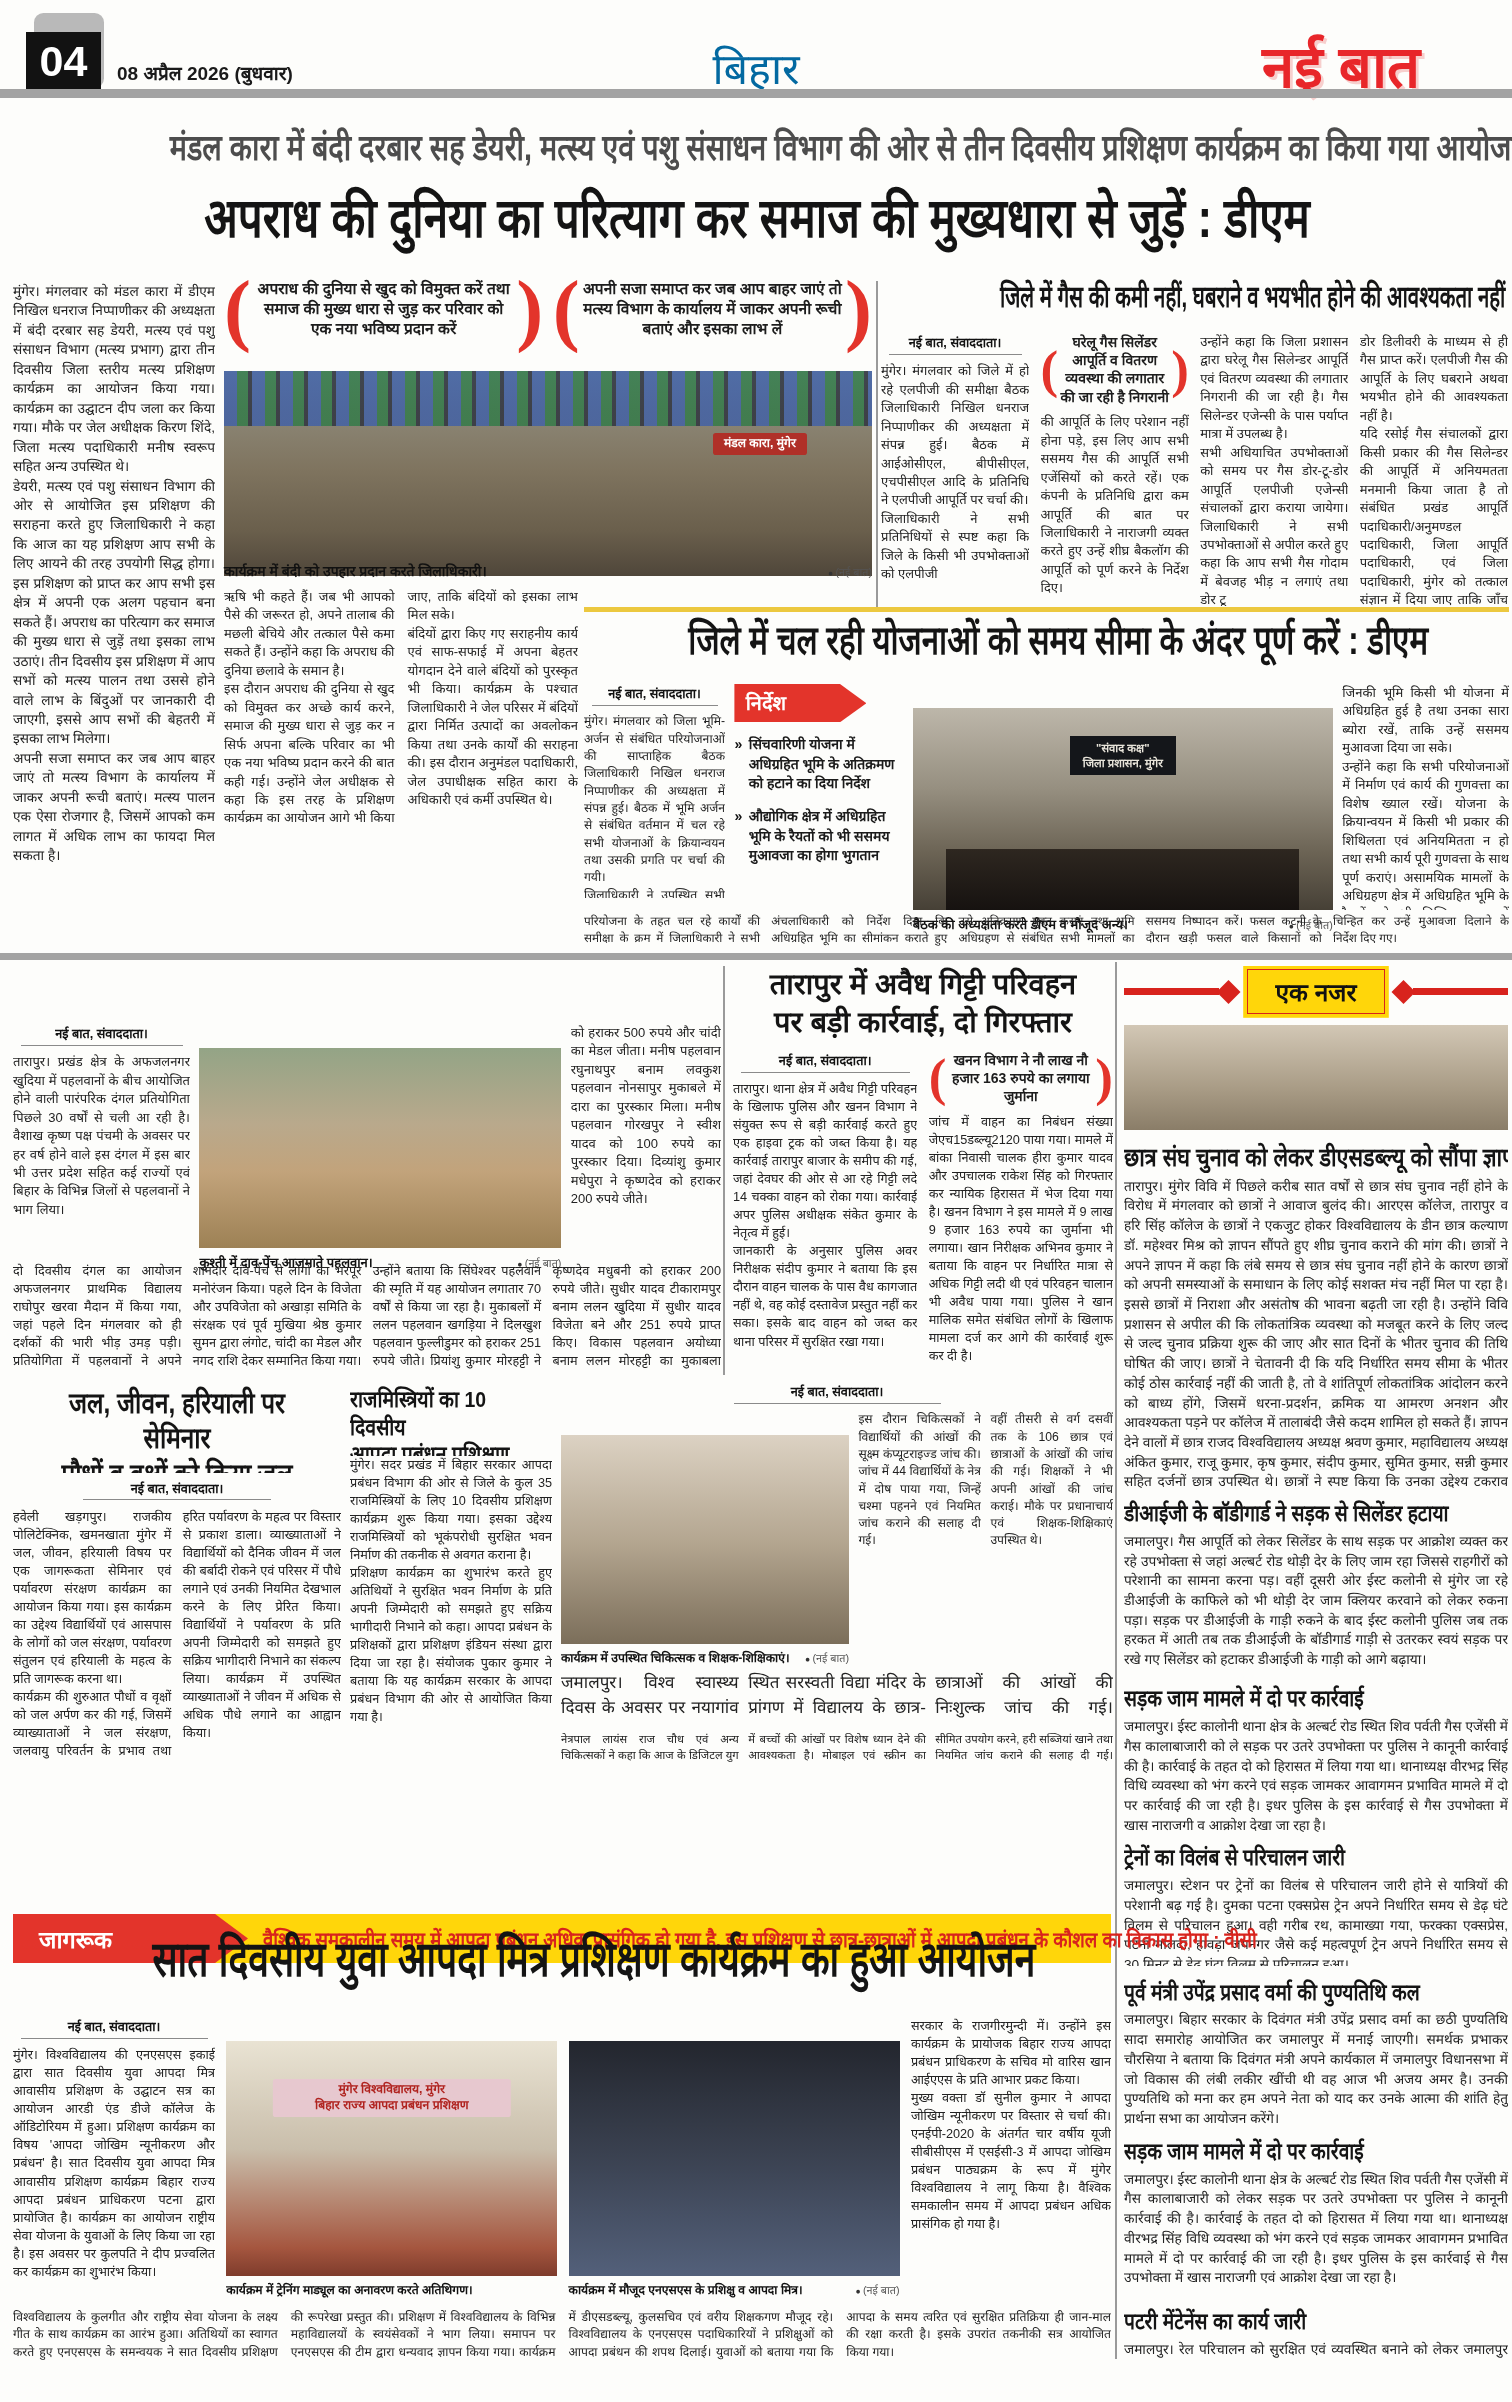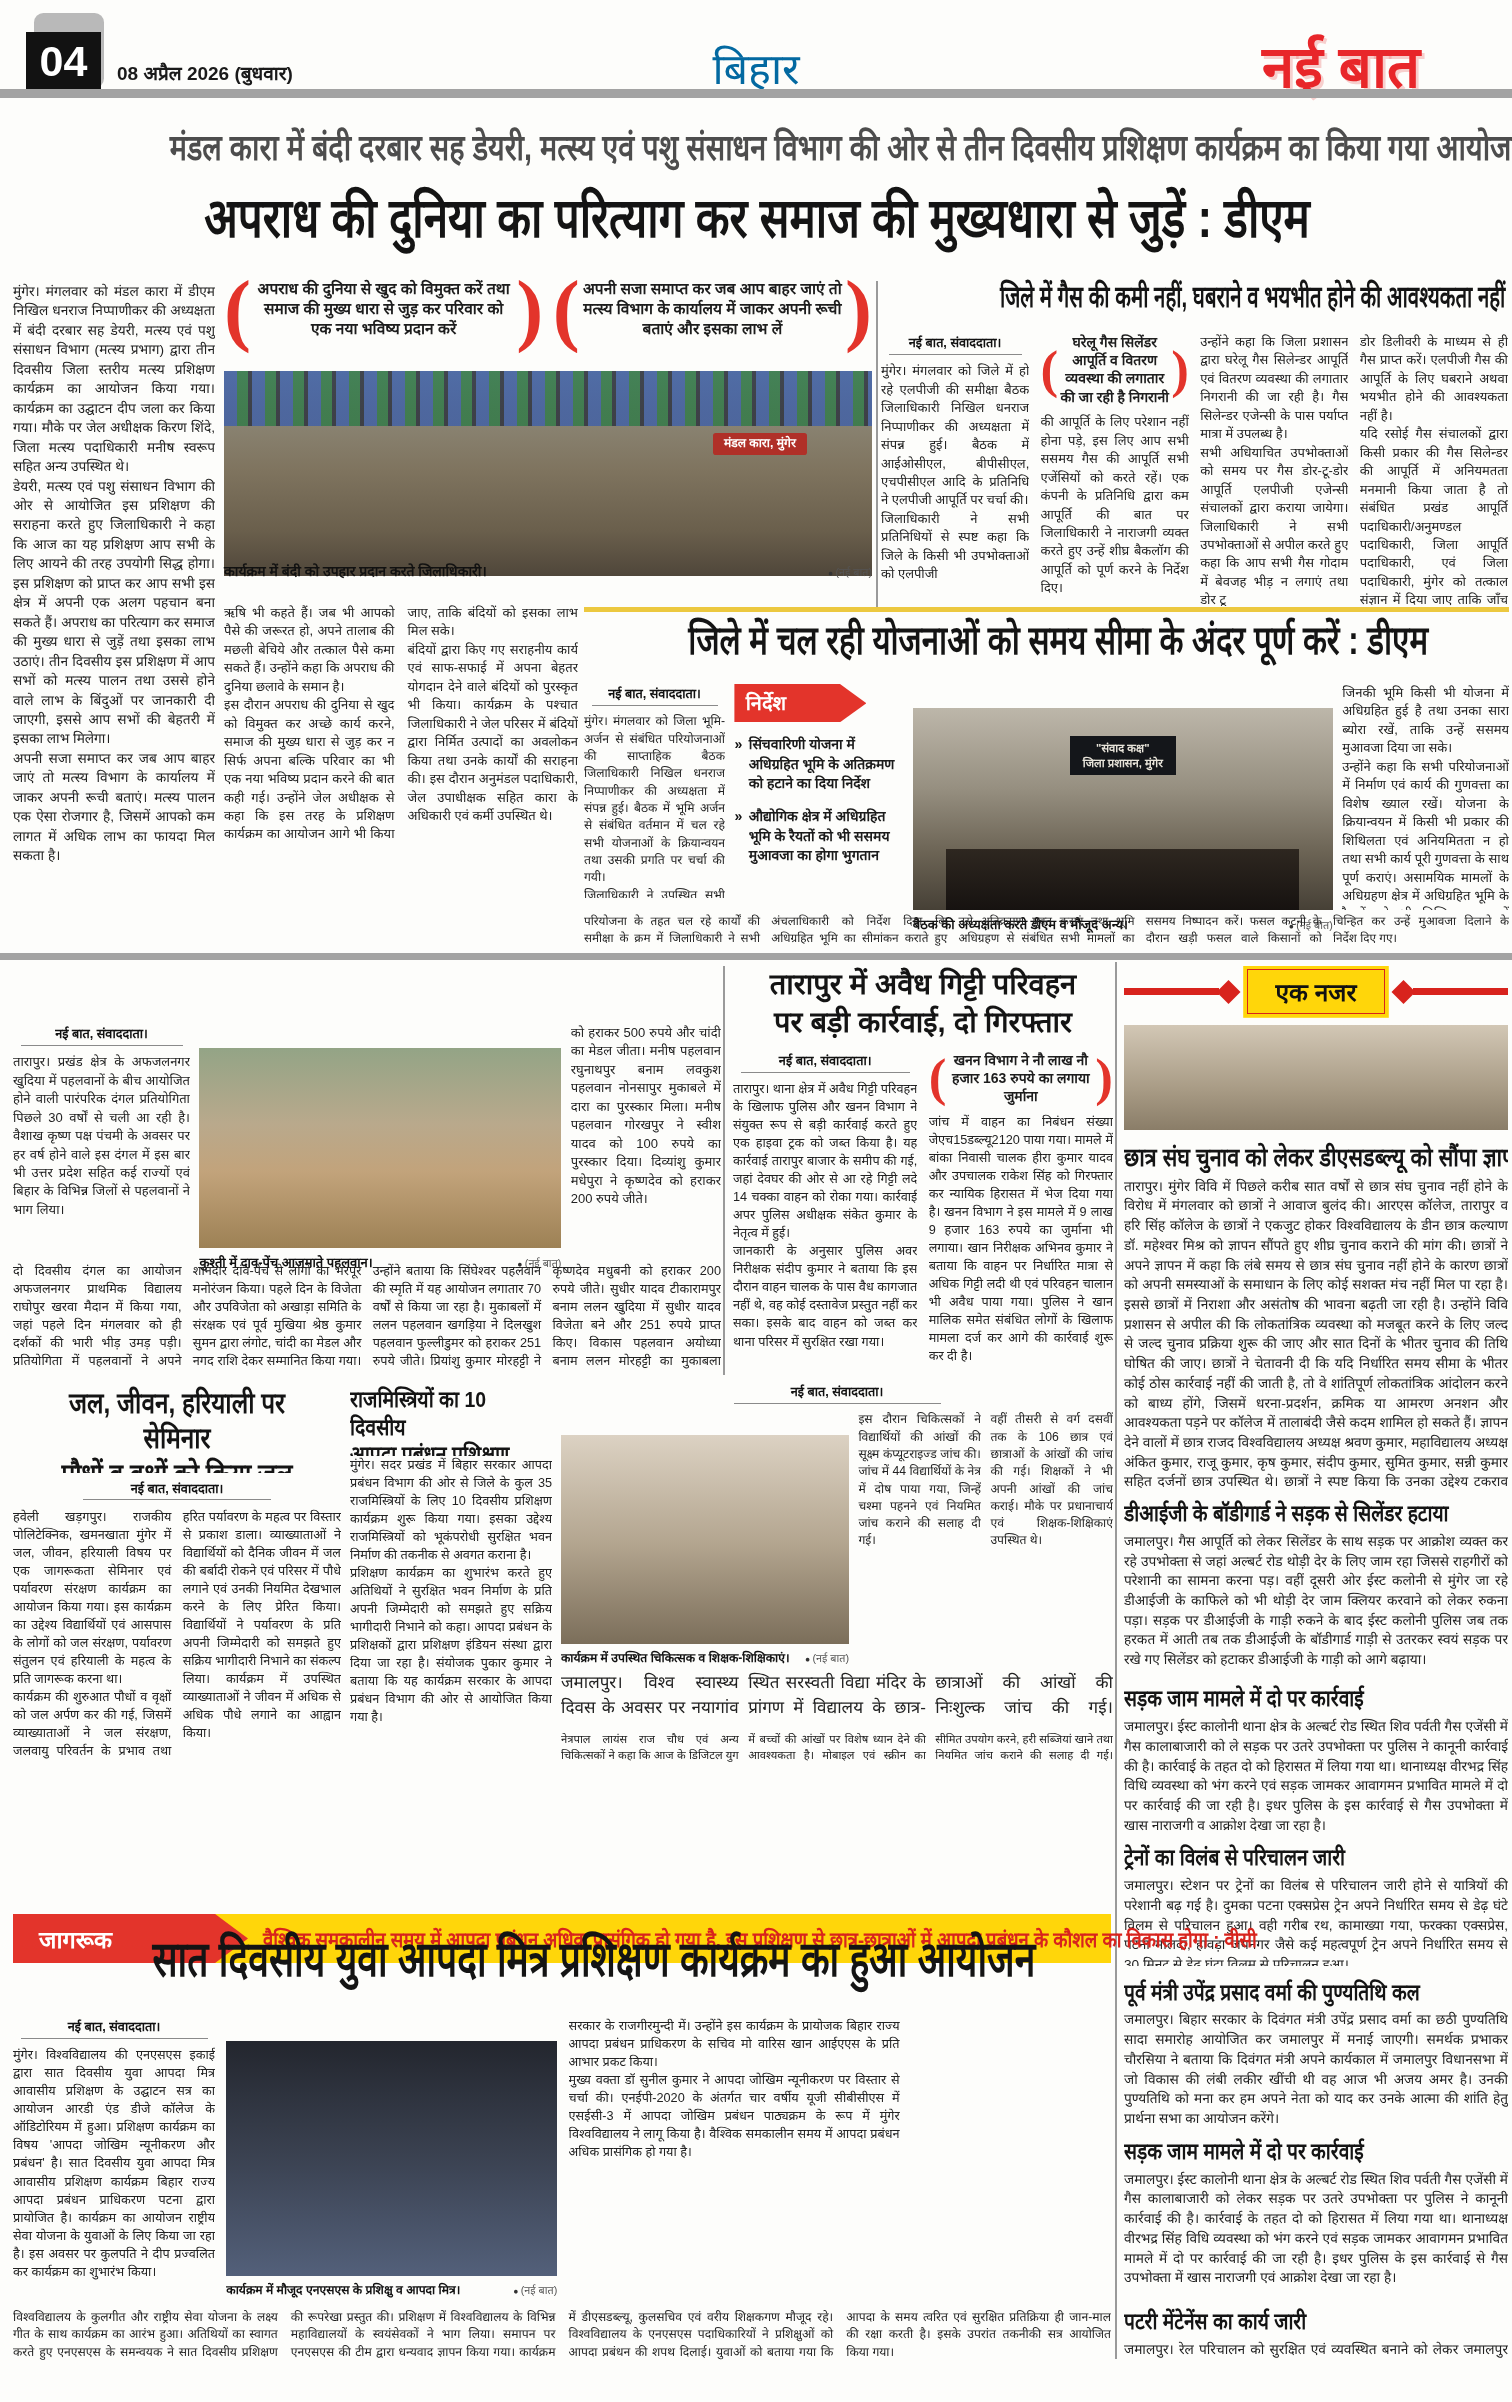--- a/index.html
+++ b/index.html
@@ -124,21 +124,21 @@
   </div>
 
   <div class="abs photo photo-lead" style="left:224px;top:347px;width:648px;height:205px;">
     <div class="photo-sign" style="right:10%;top:30%;">मंडल कारा, मुंगेर</div>
   </div>
   <div class="abs cap-row" style="left:224px;top:556px;width:648px;">
     <span class="caption" style="font-size:14px;">कार्यक्रम में बंदी को उपहार प्रदान करते जिलाधिकारी।</span>
     <span class="credit">(नई बात)</span>
   </div>
 
-  <div class="abs clip body-text" style="left:224px;top:588px;width:354px;height:360px;column-count:2;column-gap:13px;margin-top:16px;">ऋषि भी कहते हैं। जब भी आपको पैसे की जरूरत हो, अपने तालाब की मछली बेचिये और तत्काल पैसे कमा सकते हैं। उन्होंने कहा कि अपराध की दुनिया छलावे के समान है।
+  <div class="abs clip body-text" style="left:224px;top:588px;width:354px;height:360px;column-count:2;column-gap:13px;">ऋषि भी कहते हैं। जब भी आपको पैसे की जरूरत हो, अपने तालाब की मछली बेचिये और तत्काल पैसे कमा सकते हैं। उन्होंने कहा कि अपराध की दुनिया छलावे के समान है।
 इस दौरान अपराध की दुनिया से खुद को विमुक्त कर अच्छे कार्य करने, समाज की मुख्य धारा से जुड़ कर न सिर्फ अपना बल्कि परिवार का भी एक नया भविष्य प्रदान करने की बात कही गई। उन्होंने जेल अधीक्षक से कहा कि इस तरह के प्रशिक्षण कार्यक्रम का आयोजन आगे भी किया जाए, ताकि बंदियों को इसका लाभ मिल सके।
 बंदियों द्वारा किए गए सराहनीय कार्य एवं साफ-सफाई में अपना बेहतर योगदान देने वाले बंदियों को पुरस्कृत भी किया। कार्यक्रम के पश्चात जिलाधिकारी ने जेल परिसर में बंदियों द्वारा निर्मित उत्पादों का अवलोकन किया तथा उनके कार्यों की सराहना की। इस दौरान अनुमंडल पदाधिकारी, जेल उपाधीक्षक सहित कारा के अधिकारी एवं कर्मी उपस्थित थे।</div>
 
   <div class="abs vrule" style="left:876px;top:281px;height:326px;"></div>
 
   <div class="abs center clip" style="left:881px;top:279px;width:627px;height:51px;">
     <span class="cond headline" style="font-size:30px;transform:scaleX(0.68);">जिले में गैस की कमी नहीं, घबराने व भयभीत होने की आवश्यकता नहीं</span>
   </div>
   <div class="abs clip" style="left:881px;top:333px;width:627px;height:273px;display:grid;grid-template-columns:repeat(4,1fr);gap:11.3px;">
     <div>
@@ -302,20 +302,29 @@
 
   <div class="abs center clip" style="left:13px;top:1930px;width:1098px;height:77px;">
     <span class="cond headline" style="font-size:49px;transform:scaleX(0.76);">सात दिवसीय युवा आपदा मित्र प्रशिक्षण कार्यक्रम का हुआ आयोजन</span>
   </div>
   <div class="abs" style="left:13px;top:2017px;width:1098px;height:282px;display:grid;grid-template-columns:202px 331px 331px 1fr;gap:11.3px;">
     <div>
       <div class="byline">नई बात, संवाददाता।</div>
       <div class="body-text clip" style="height:243px;font-size:12.7px;">मुंगेर। विश्वविद्यालय की एनएसएस इकाई द्वारा सात दिवसीय युवा आपदा मित्र आवासीय प्रशिक्षण के उद्घाटन सत्र का आयोजन आरडी एंड डीजे कॉलेज के ऑडिटोरियम में हुआ। प्रशिक्षण कार्यक्रम का विषय 'आपदा जोखिम न्यूनीकरण और प्रबंधन' है। सात दिवसीय युवा आपदा मित्र आवासीय प्रशिक्षण कार्यक्रम बिहार राज्य आपदा प्रबंधन प्राधिकरण पटना द्वारा प्रायोजित है। कार्यक्रम का आयोजन राष्ट्रीय सेवा योजना के युवाओं के लिए किया जा रहा है। इस अवसर पर कुलपति ने दीप प्रज्वलित कर कार्यक्रम का शुभारंभ किया।</div>
     </div>
     <div>
+      <div class="photo photo-stage" style="width:331px;height:235px;">
+        <div class="photo-sign" style="white-space:pre-line;">मुंगेर विश्वविद्यालय, मुंगेर
+बिहार राज्य आपदा प्रबंधन प्रशिक्षण</div>
+      </div>
+      <div class="cap-row">
+          <span class="caption" style="font-size:12.2px;">कार्यक्रम में ट्रेनिंग माड्यूल का अनावरण करते अतिथिगण।</span>
+        </div>
+    </div>
+    <div>
       <div class="photo photo-audience" style="width:331px;height:235px;"></div>
       <div class="cap-row">
         <span class="caption" style="font-size:12.2px;">कार्यक्रम में मौजूद एनएसएस के प्रशिक्षु व आपदा मित्र।</span>
         <span class="credit">(नई बात)</span>
       </div>
     </div>
     <div class="body-text clip" style="height:282px;font-size:12.7px;">सरकार के राजगीरमुन्दी में। उन्होंने इस कार्यक्रम के प्रायोजक बिहार राज्य आपदा प्रबंधन प्राधिकरण के सचिव मो वारिस खान आईएएस के प्रति आभार प्रकट किया।
 मुख्य वक्ता डॉ सुनील कुमार ने आपदा जोखिम न्यूनीकरण पर विस्तार से चर्चा की। एनईपी-2020 के अंतर्गत चार वर्षीय यूजी सीबीसीएस में एसईसी-3 में आपदा जोखिम प्रबंधन पाठ्यक्रम के रूप में मुंगेर विश्वविद्यालय ने लागू किया है। वैश्विक समकालीन समय में आपदा प्रबंधन अधिक प्रासंगिक हो गया है।</div>
   </div>
   <div class="abs clip body-text" style="left:13px;top:2309px;width:1098px;height:87px;column-count:4;column-gap:13px;font-size:12.2px;">विश्वविद्यालय के कुलगीत और राष्ट्रीय सेवा योजना के लक्ष्य गीत के साथ कार्यक्रम का आरंभ हुआ। अतिथियों का स्वागत करते हुए एनएसएस के समन्वयक ने सात दिवसीय प्रशिक्षण की रूपरेखा प्रस्तुत की। प्रशिक्षण में विश्वविद्यालय के विभिन्न महाविद्यालयों के स्वयंसेवकों ने भाग लिया। समापन पर एनएसएस की टीम द्वारा धन्यवाद ज्ञापन किया गया। कार्यक्रम में डीएसडब्ल्यू, कुलसचिव एवं वरीय शिक्षकगण मौजूद रहे। विश्वविद्यालय के एनएसएस पदाधिकारियों ने प्रशिक्षुओं को आपदा प्रबंधन की शपथ दिलाई। युवाओं को बताया गया कि आपदा के समय त्वरित एवं सुरक्षित प्रतिक्रिया ही जान-माल की रक्षा करती है। इसके उपरांत तकनीकी सत्र आयोजित किया गया।</div>

